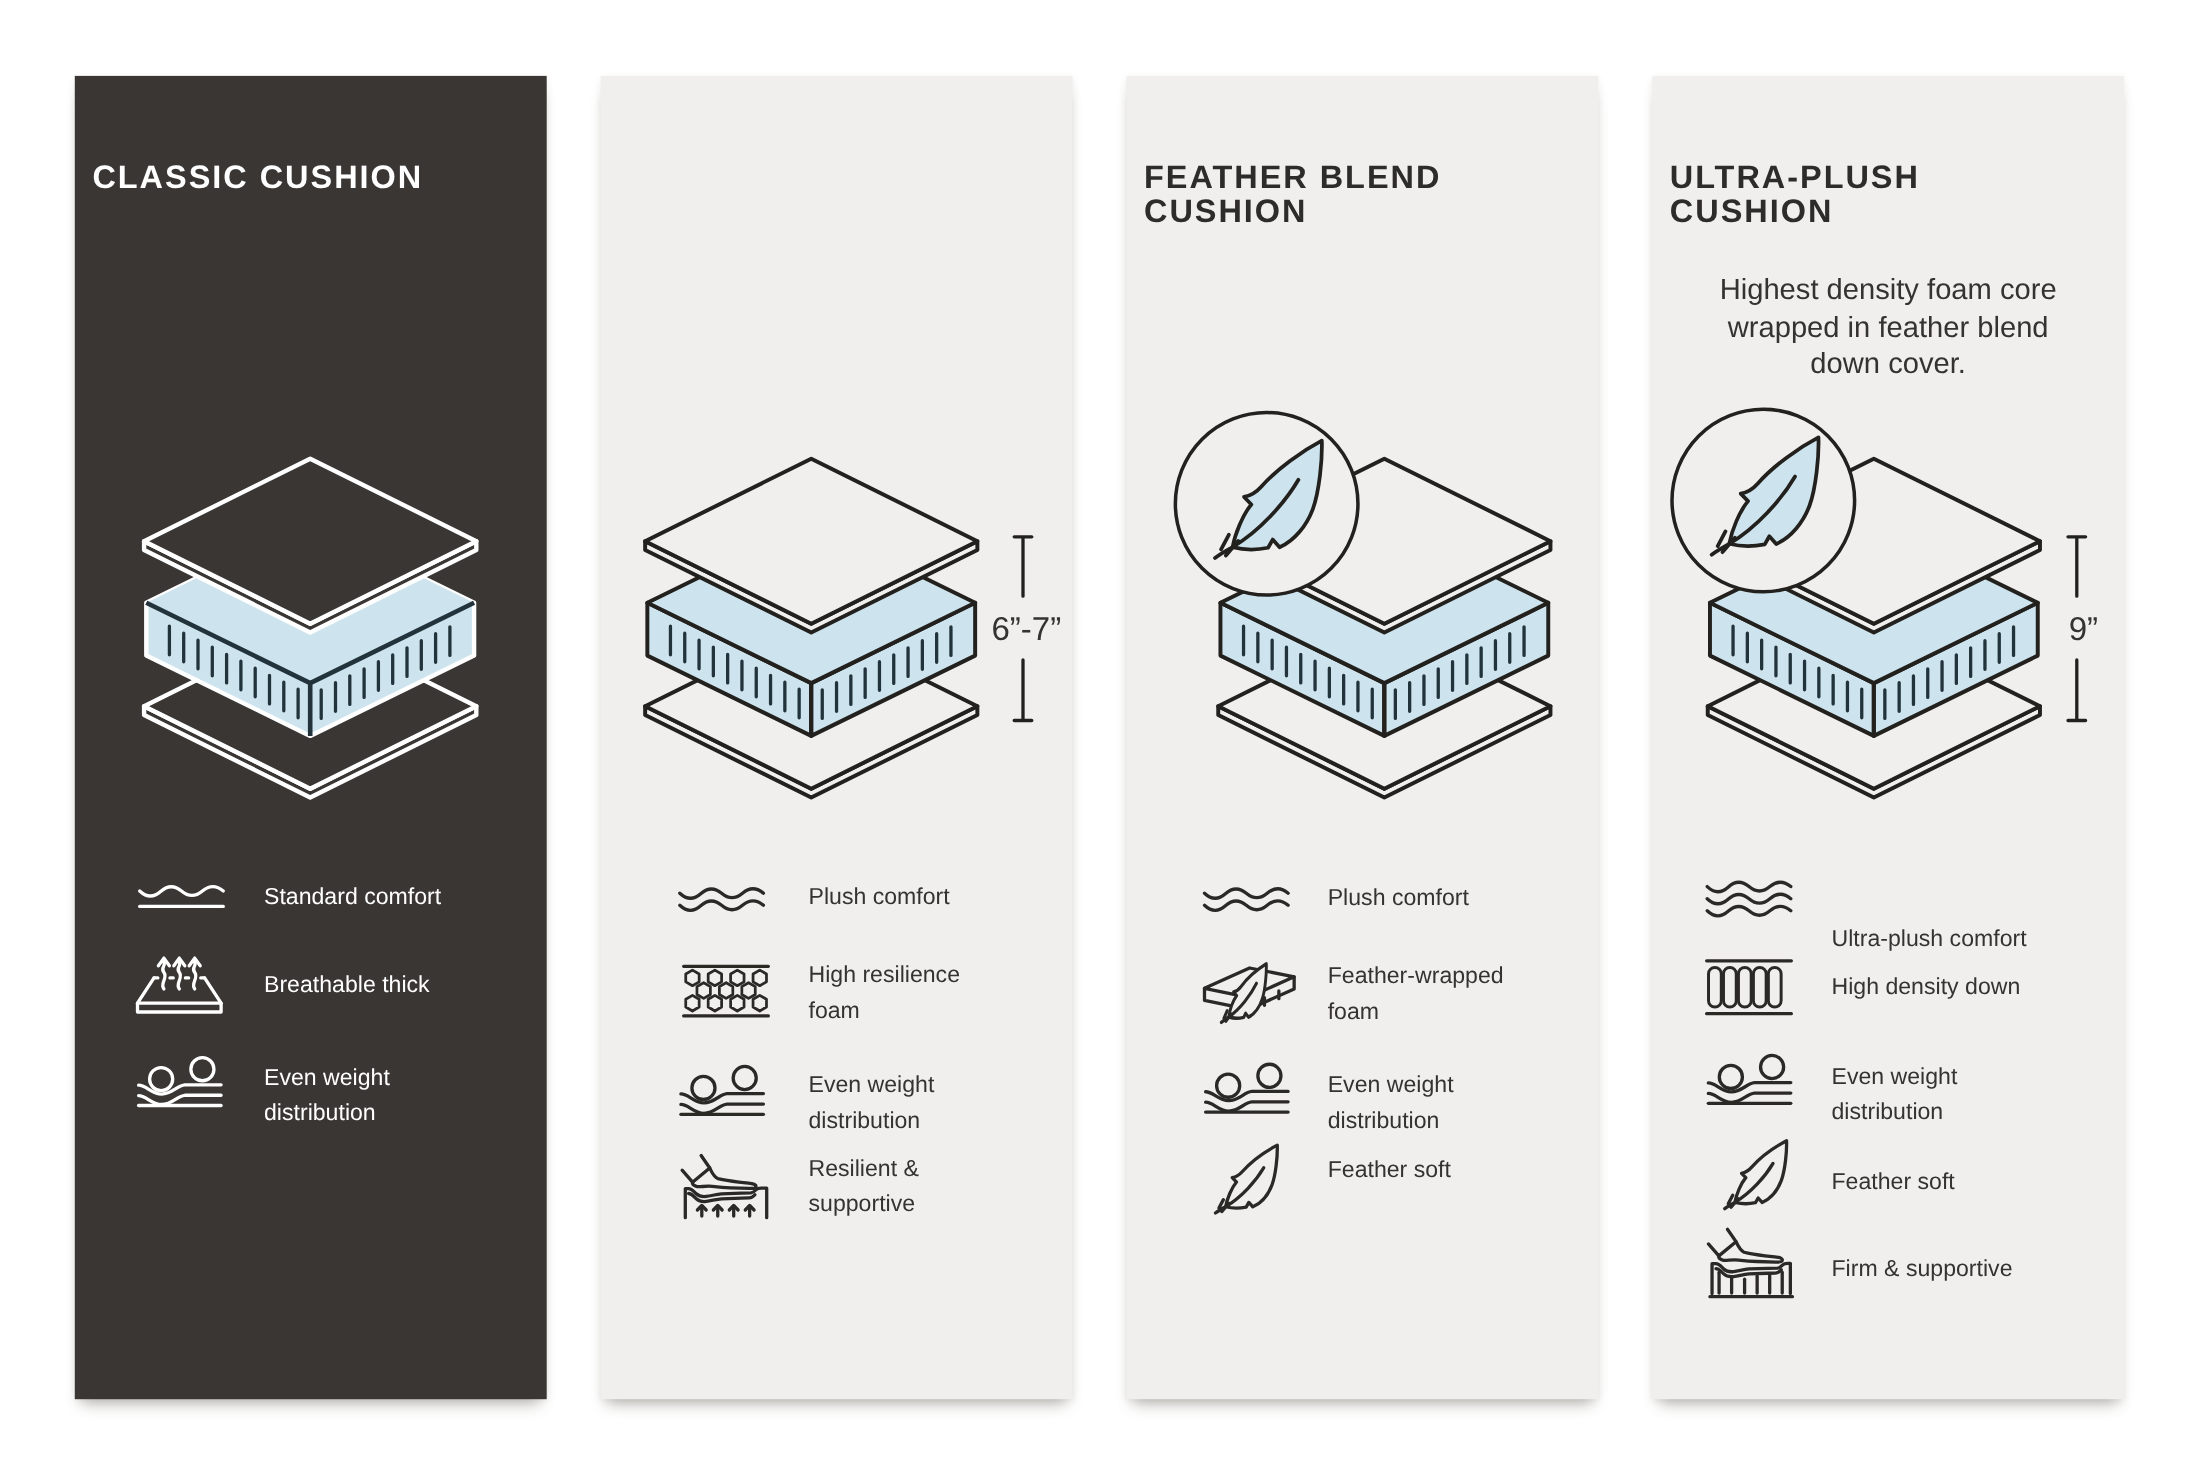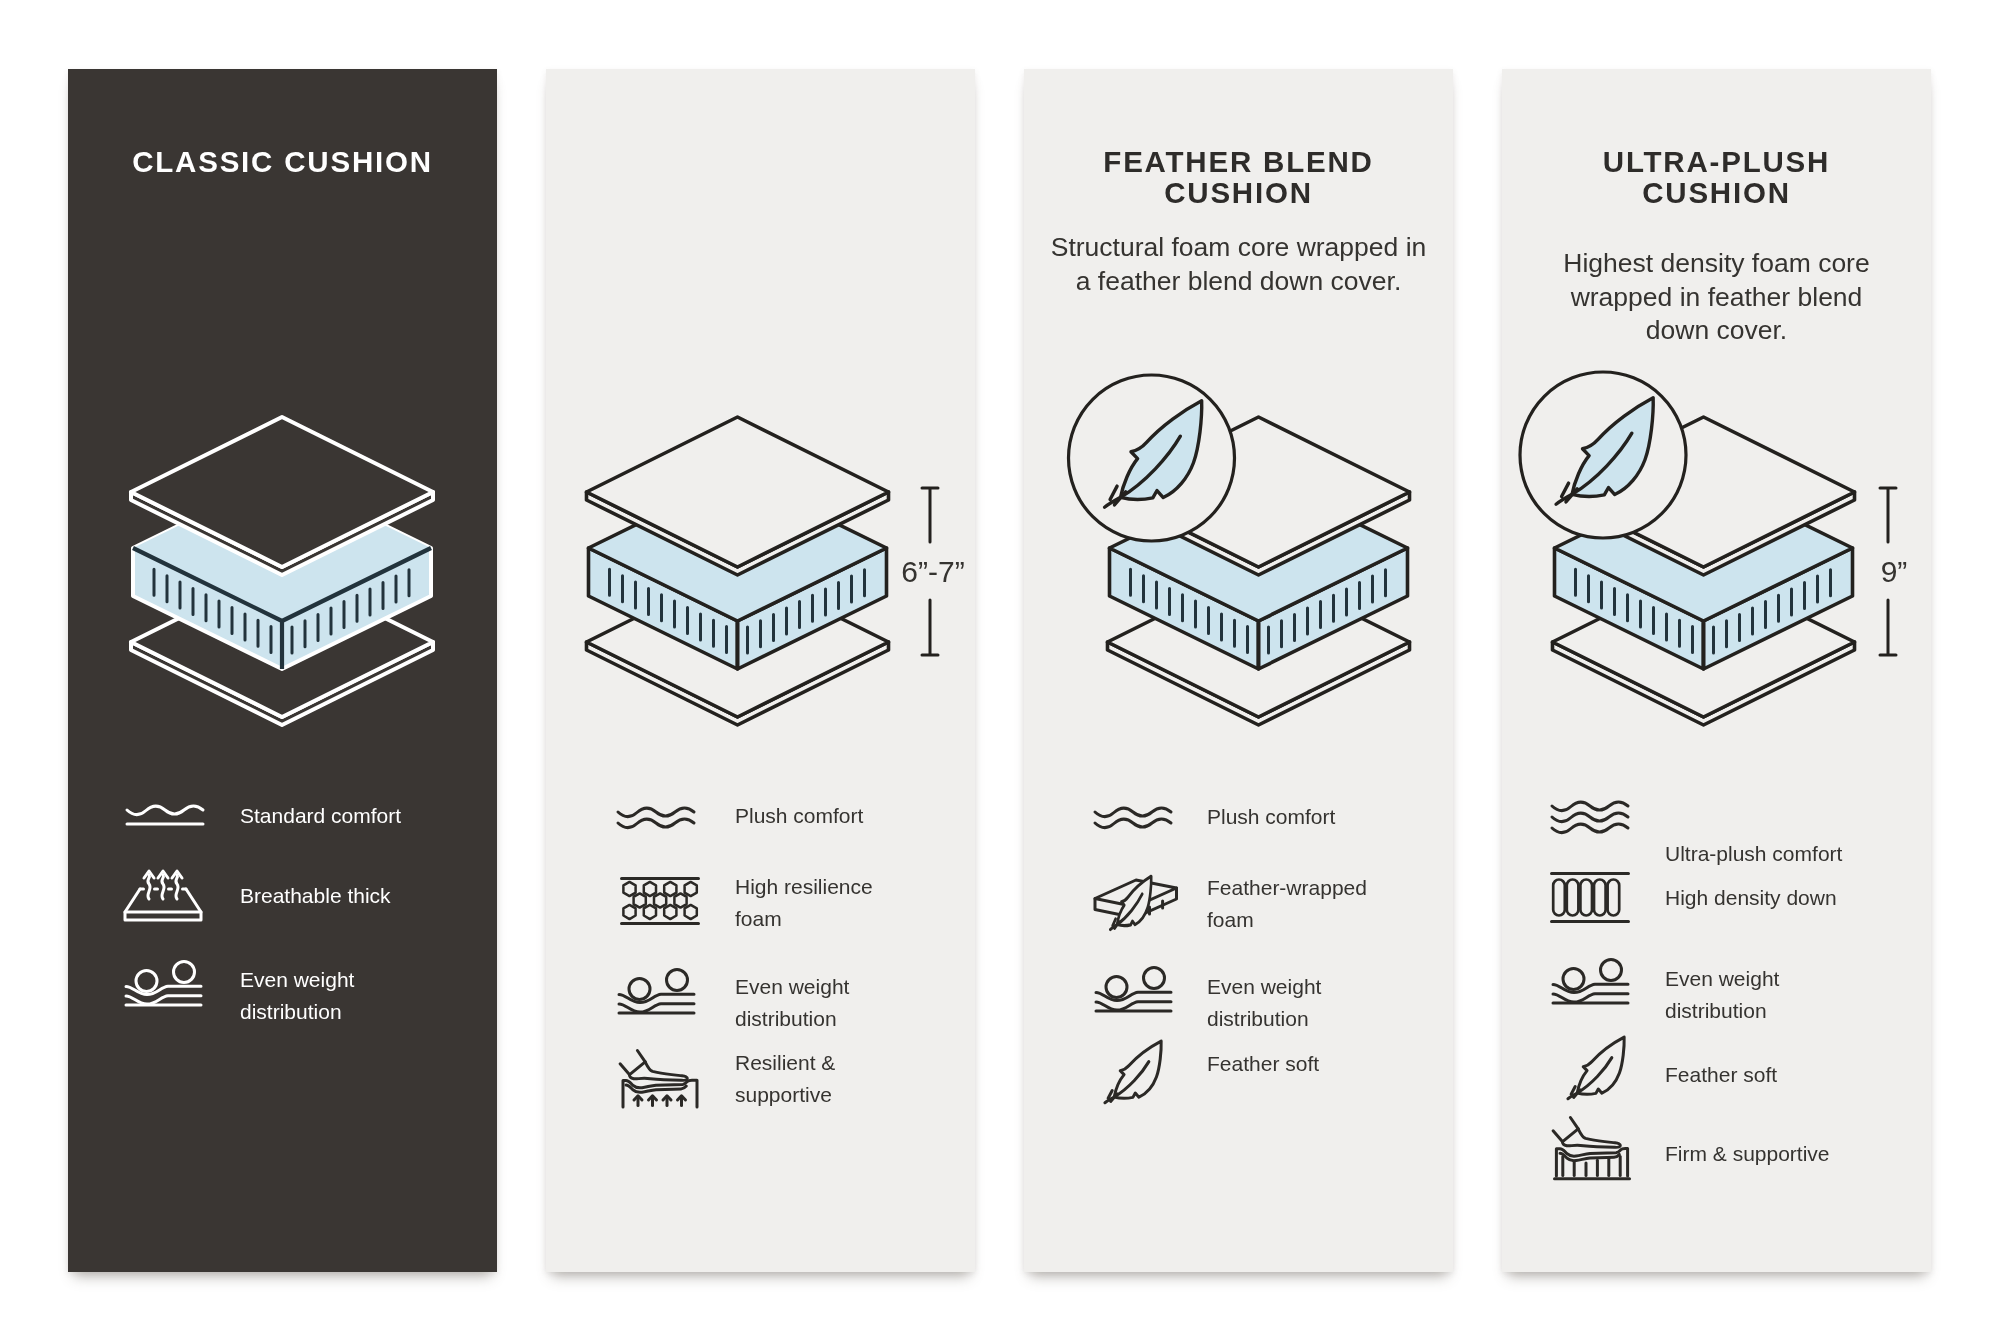--- a/index.html
+++ b/index.html
@@ -1,20 +1,20 @@
 <!DOCTYPE html>
 <html><head><meta charset="utf-8"><style>
 html,body{margin:0;padding:0;width:2010px;height:1341px;background:#ffffff;overflow:hidden}
 body{font-family:"Liberation Sans",sans-serif;position:relative}
 .panel{position:absolute;top:69px;width:429px;height:1203px;
   box-shadow:0 10px 13px -6px rgba(95,88,80,0.45),0 2px 6px rgba(95,88,80,0.10)}
 .dark{background:#3a3633}
 .light{background:#f0efed}
 .art{position:absolute;left:0;top:0}
-.title{position:absolute;top:76.5px;left:0;width:100%;text-align:center;font-weight:bold;
+.title{position:absolute;top:76.5px;left:16px;width:100%;text-align:left;font-weight:bold;
   font-size:29.5px;line-height:31.5px;letter-spacing:1.8px;color:#2e2c2a}
 .dark .title{color:#ffffff}
 .desc{position:absolute;left:0;width:100%;text-align:center;font-size:26.5px;color:#353330}
 .dark .desc{color:#ffffff}
 .lab{position:absolute;left:172px;font-size:21px;color:#353330}
 .dark .lab{color:#ffffff}
 .panel:nth-child(2) .lab{left:189px}
 .panel:nth-child(3) .lab{left:183px}
 .panel:nth-child(4) .lab{left:163px}
 </style></head>
@@ -140,21 +140,20 @@
         <path d="M3,25.5 C10,25.5 14.5,33.6 24,33.6 C33.5,33.6 38,25.8 45,25.2 L78,25.2"></path>
         <path d="M3,35 C10,35 14.5,43.1 24,43.1 C33.5,43.1 38,35.3 45,34.7 L78,34.7"></path>
         <path d="M3,44 L78,44"></path>
       </g>
       <g transform="translate(75,966) scale(1.1)">
         <path d="M56.5,5.5 C47,10.5 35,19 27.5,27.5 C25,30.3 22,31.9 19.3,32.4 L22.8,36 C18.6,41 15,50 13.8,56.4 C19.5,57.9 26,57.7 30.8,56.7 L33,52.8 L36.3,56.5 C43.5,53.3 49.3,46 52.2,38.2 C55.3,29.7 56.8,14.5 56.5,5.5 Z" fill="none" stroke="#2b2926" stroke-width="2.73" stroke-linejoin="round"></path>
         <path d="M45.3,24.2 C39,35 27,48.5 13.8,56.4 C10,58.5 7.5,60 5.4,61.6 M12,50.5 L8.3,57.5 M16.5,53.5 L10.6,60.4" fill="none" stroke="#2b2926" stroke-width="2.73" stroke-linecap="round"></path>
       </g>
     </svg>
     <div class="title">FEATHER BLEND<br>CUSHION</div>
-    <div class="desc" style="top:162px;line-height:33.5px">Structural foam core wrapped in<br>a feather blend down cover.</div>
     <div class="lab" style="top:732px;line-height:32px">Plush comfort</div>
     <div class="lab" style="top:803px;line-height:32px">Feather-wrapped<br>foam</div>
     <div class="lab" style="top:902px;line-height:32px">Even weight<br>distribution</div>
     <div class="lab" style="top:979px;line-height:32px">Feather soft</div>
   </div>
 <div class="panel light" style="left:1502px">
     <svg class="art" width="429" height="1203" viewBox="0 0 429 1203">
       <polygon points="50.5,573.0 201.5,648.0 352.5,573.0 352.5,581.0 201.5,656.0 50.5,581.0" fill="#f0efed" stroke="#23211e" stroke-width="3.6" stroke-linejoin="round"></polygon>
       <polygon points="201.5,498.0 352.5,573.0 201.5,648.0 50.5,573.0" fill="#f0efed" stroke="#23211e" stroke-width="3.6" stroke-linejoin="round"></polygon>
       <polygon points="52.5,479.0 201.5,552.0 201.5,600.0 52.5,527.0" fill="#cde4ee" stroke="#23211e" stroke-width="3.6" stroke-linejoin="round"></polygon>

